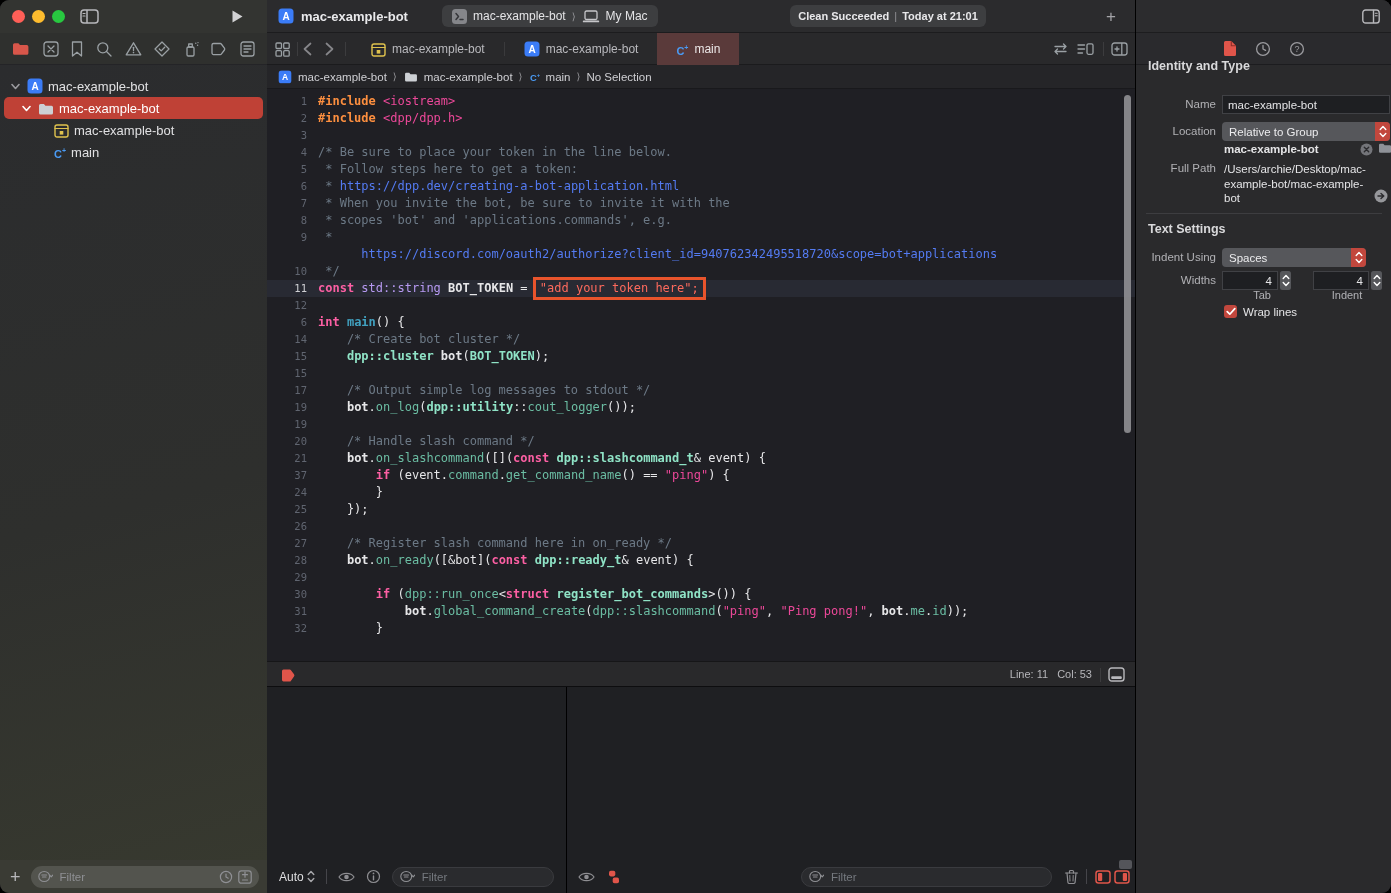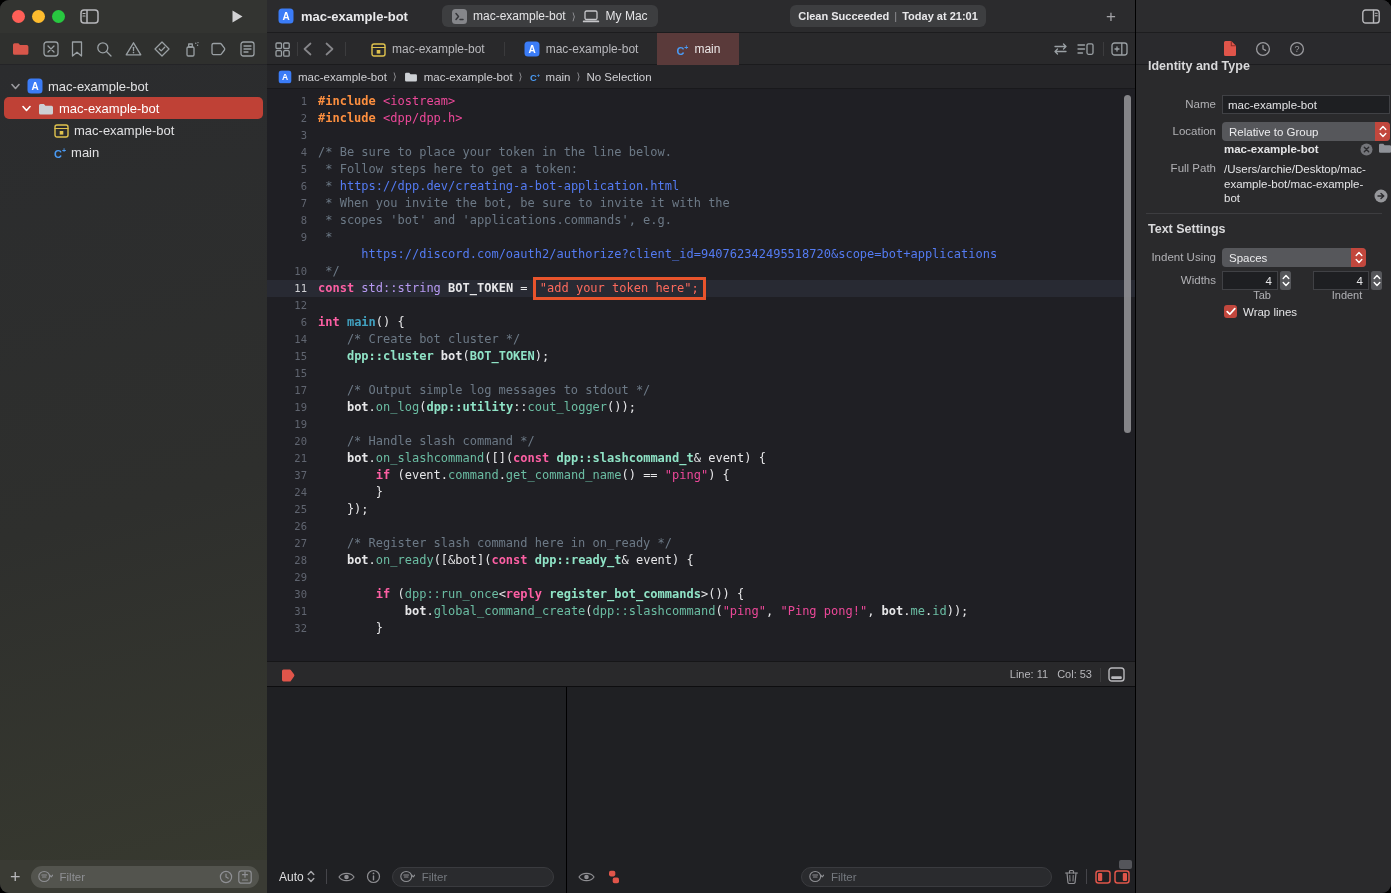--- a/index.html
+++ b/index.html
@@ -430,21 +430,21 @@
       <div class="line"><span class="ln" style="">19</span><span class="lc"></span></div>
       <div class="line"><span class="ln" style="">20</span><span class="lc"><span class="c-com">    /* Handle slash command */</span></span></div>
       <div class="line"><span class="ln" style="">21</span><span class="lc"><span class="">    </span><span class="c-plb">bot</span><span class="">.</span><span class="c-fn">on_slashcommand</span><span class="">([](</span><span class="c-kw">const</span><span class=""> </span><span class="c-typ">dpp::slashcommand_t</span><span class="">&amp; event) {</span></span></div>
       <div class="line"><span class="ln" style="">37</span><span class="lc"><span class="">        </span><span class="c-kw">if</span><span class=""> (event.</span><span class="c-fn">command</span><span class="">.</span><span class="c-fn">get_command_name</span><span class="">() == </span><span class="c-str">"ping"</span><span class="">) {</span></span></div>
       <div class="line"><span class="ln" style="">24</span><span class="lc"><span class="">        }</span></span></div>
       <div class="line"><span class="ln" style="">25</span><span class="lc"><span class="">    });</span></span></div>
       <div class="line"><span class="ln" style="">26</span><span class="lc"></span></div>
       <div class="line"><span class="ln" style="">27</span><span class="lc"><span class="c-com">    /* Register slash command here in on_ready */</span></span></div>
       <div class="line"><span class="ln" style="">28</span><span class="lc"><span class="">    </span><span class="c-plb">bot</span><span class="">.</span><span class="c-fn">on_ready</span><span class="">([&amp;bot](</span><span class="c-kw">const</span><span class=""> </span><span class="c-typ">dpp::ready_t</span><span class="">&amp; event) {</span></span></div>
       <div class="line"><span class="ln" style="">29</span></div>
-      <div class="line"><span class="ln" style="">30</span><span class="lc"><span class="">        </span><span class="c-kw">if</span><span class=""> (</span><span class="c-fn">dpp::run_once</span><span class="">&lt;</span><span class="c-kw">reply</span><span class=""> </span><span class="c-typ">register_bot_commands</span><span class="">&gt;()) {</span></span></div>
+      <div class="line"><span class="ln" style="">30</span><span class="lc"><span class="">        </span><span class="c-kw">if</span><span class=""> (</span><span class="c-fn">dpp::run_once</span><span class="">&lt;</span><span class="c-kw">struct</span><span class=""> </span><span class="c-typ">register_bot_commands</span><span class="">&gt;()) {</span></span></div>
       <div class="line"><span class="ln" style="">31</span><span class="lc"><span class="">            </span><span class="c-plb">bot</span><span class="">.</span><span class="c-fn">global_command_create</span><span class="">(</span><span class="c-fn">dpp::slashcommand</span><span class="">(</span><span class="c-str">"ping"</span><span class="">, </span><span class="c-str">"Ping pong!"</span><span class="">, </span><span class="c-plb">bot</span><span class="">.</span><span class="c-fn">me</span><span class="">.</span><span class="c-fn">id</span><span class="">));</span></span></div>
       <div class="line"><span class="ln" style="">32</span><span class="lc"><span class="">        }</span></span></div>
     </div>
 
   <div class="abs debugbar">
     <span class="abs" style="left:14px;top:6px">
         <svg width="15" height="15">
           <path d="M2.5 1.5 h6.3 a1.2 1.2 0 0 1 1 .5 l3.2 4.3 a1.9 1.9 0 0 1 0 2.3 l-3.2 4.3 a1.2 1.2 0 0 1 -1 .5 H2.5 A1.5 1.5 0 0 1 1 12 V3 a1.5 1.5 0 0 1 1.5 -1.5 z" fill="#e0554a"></path>
         </svg>
       </span>

